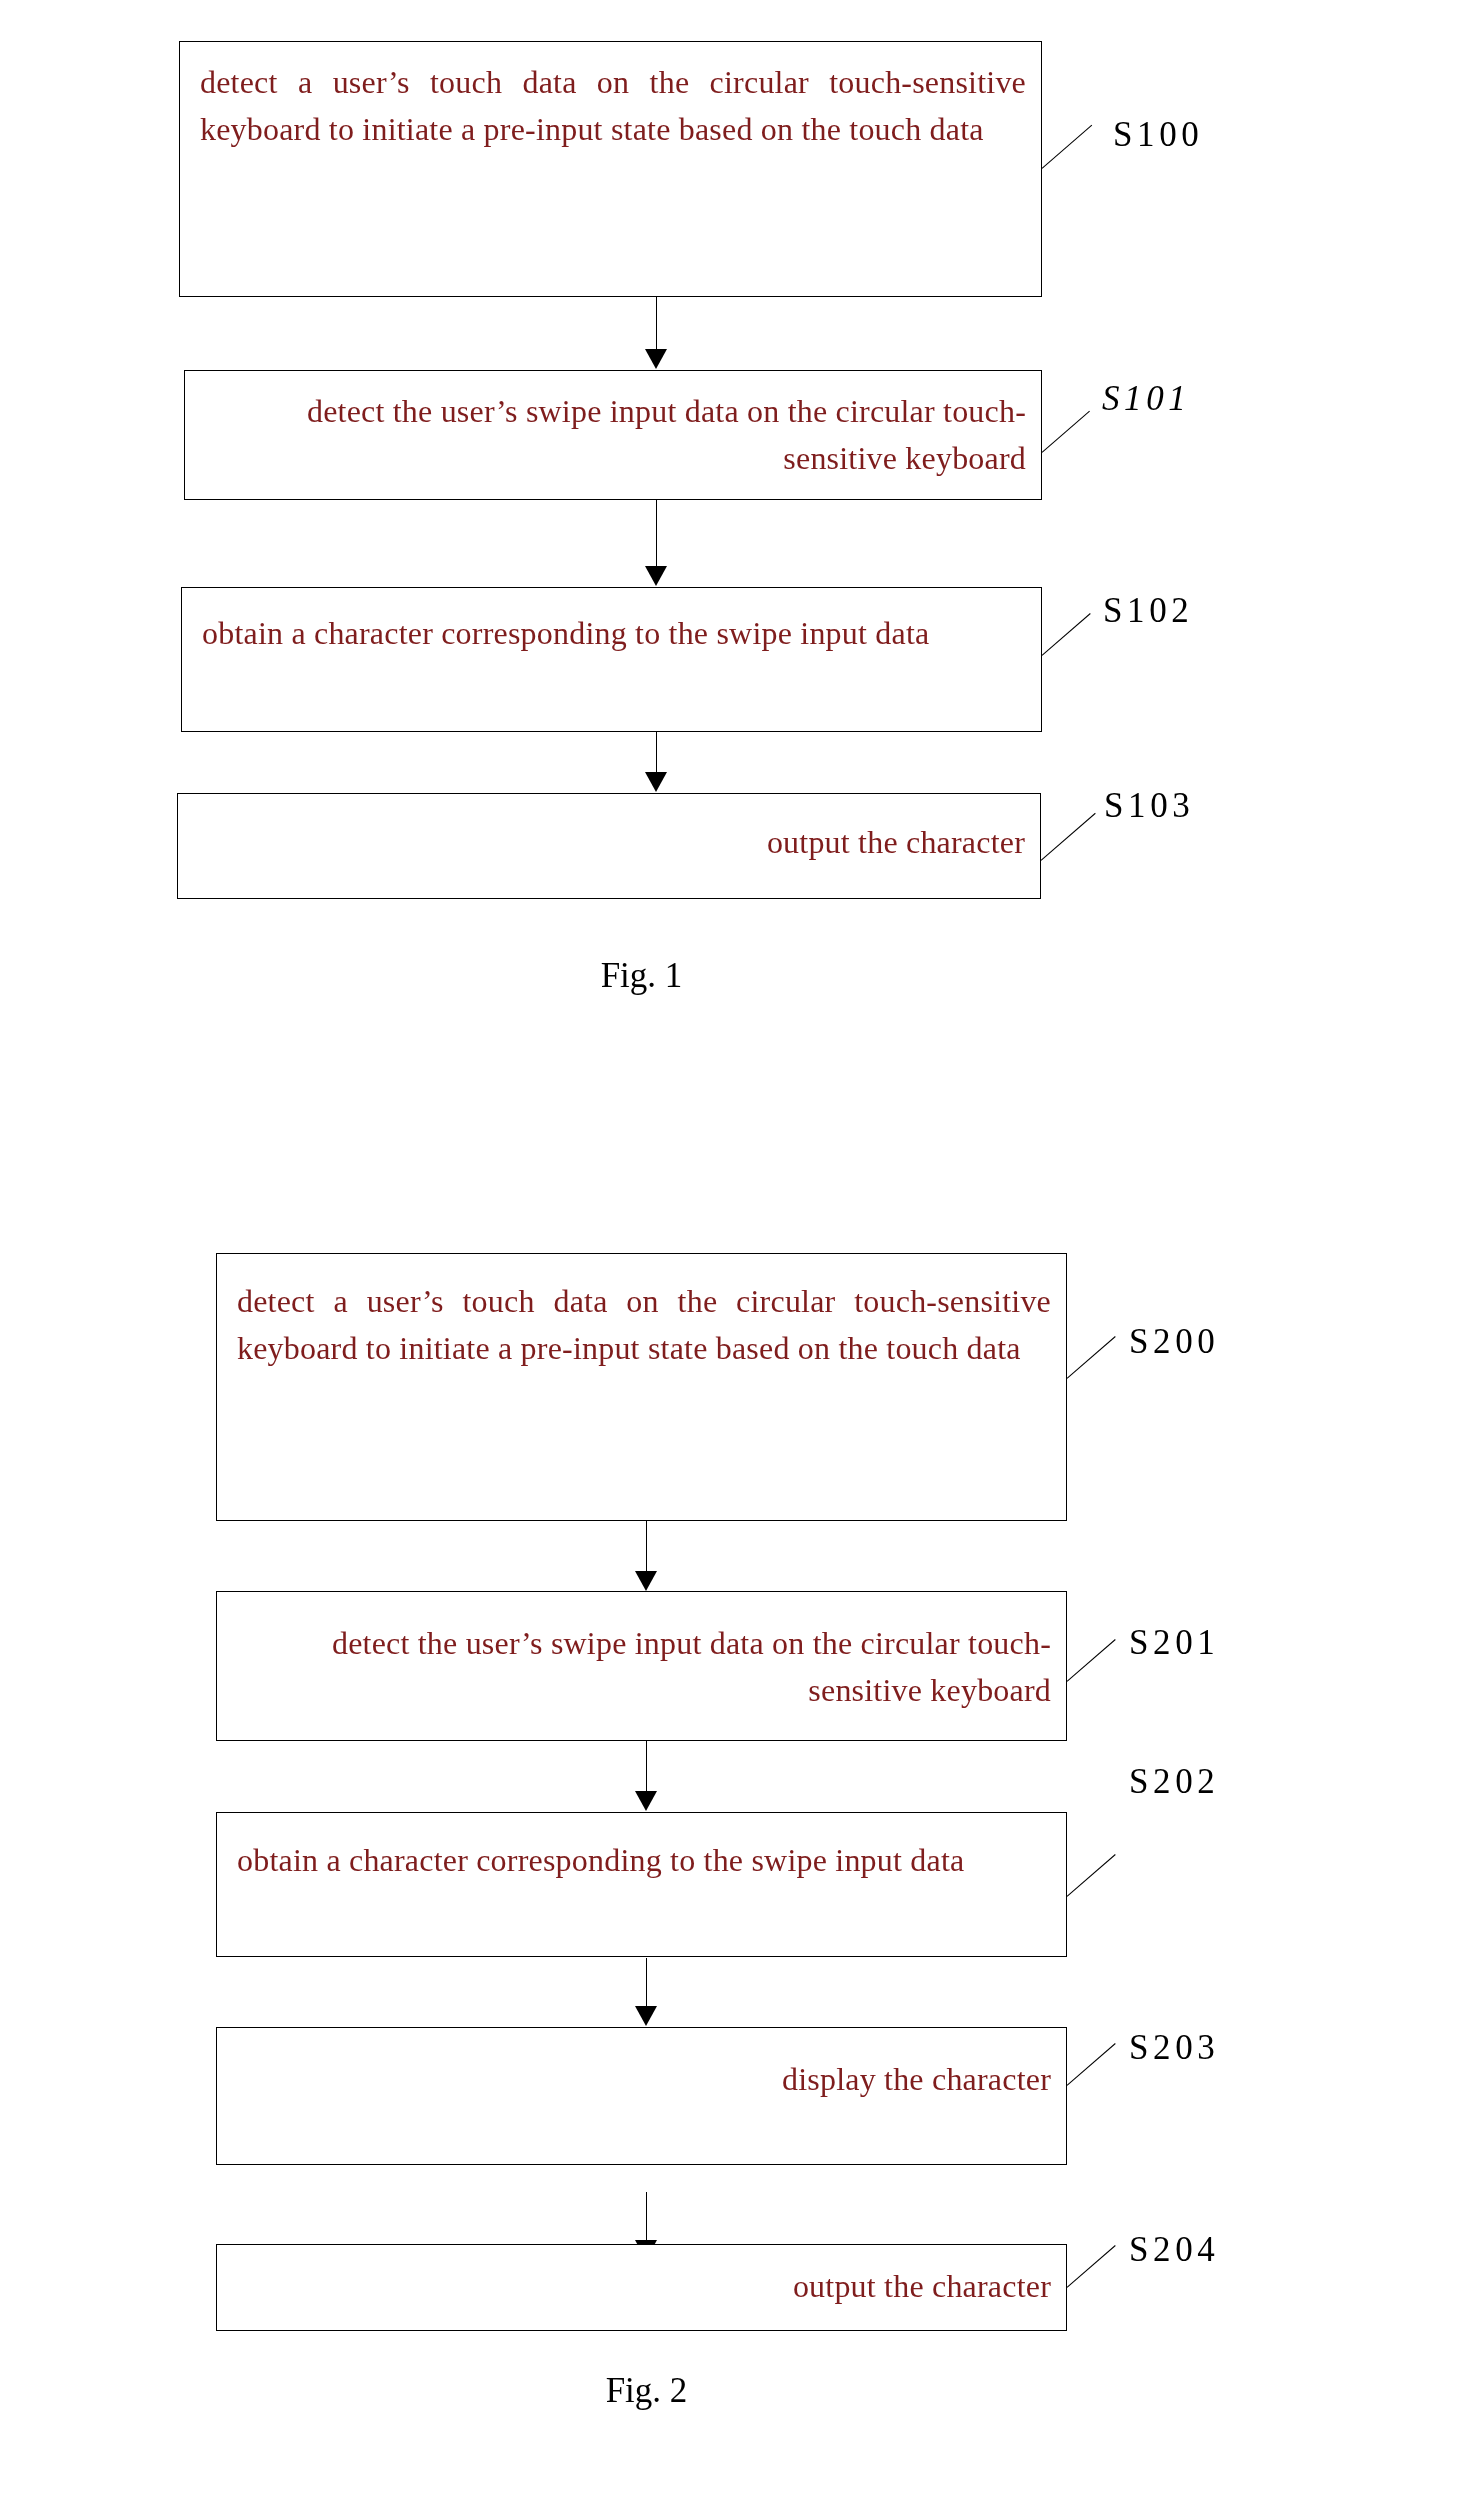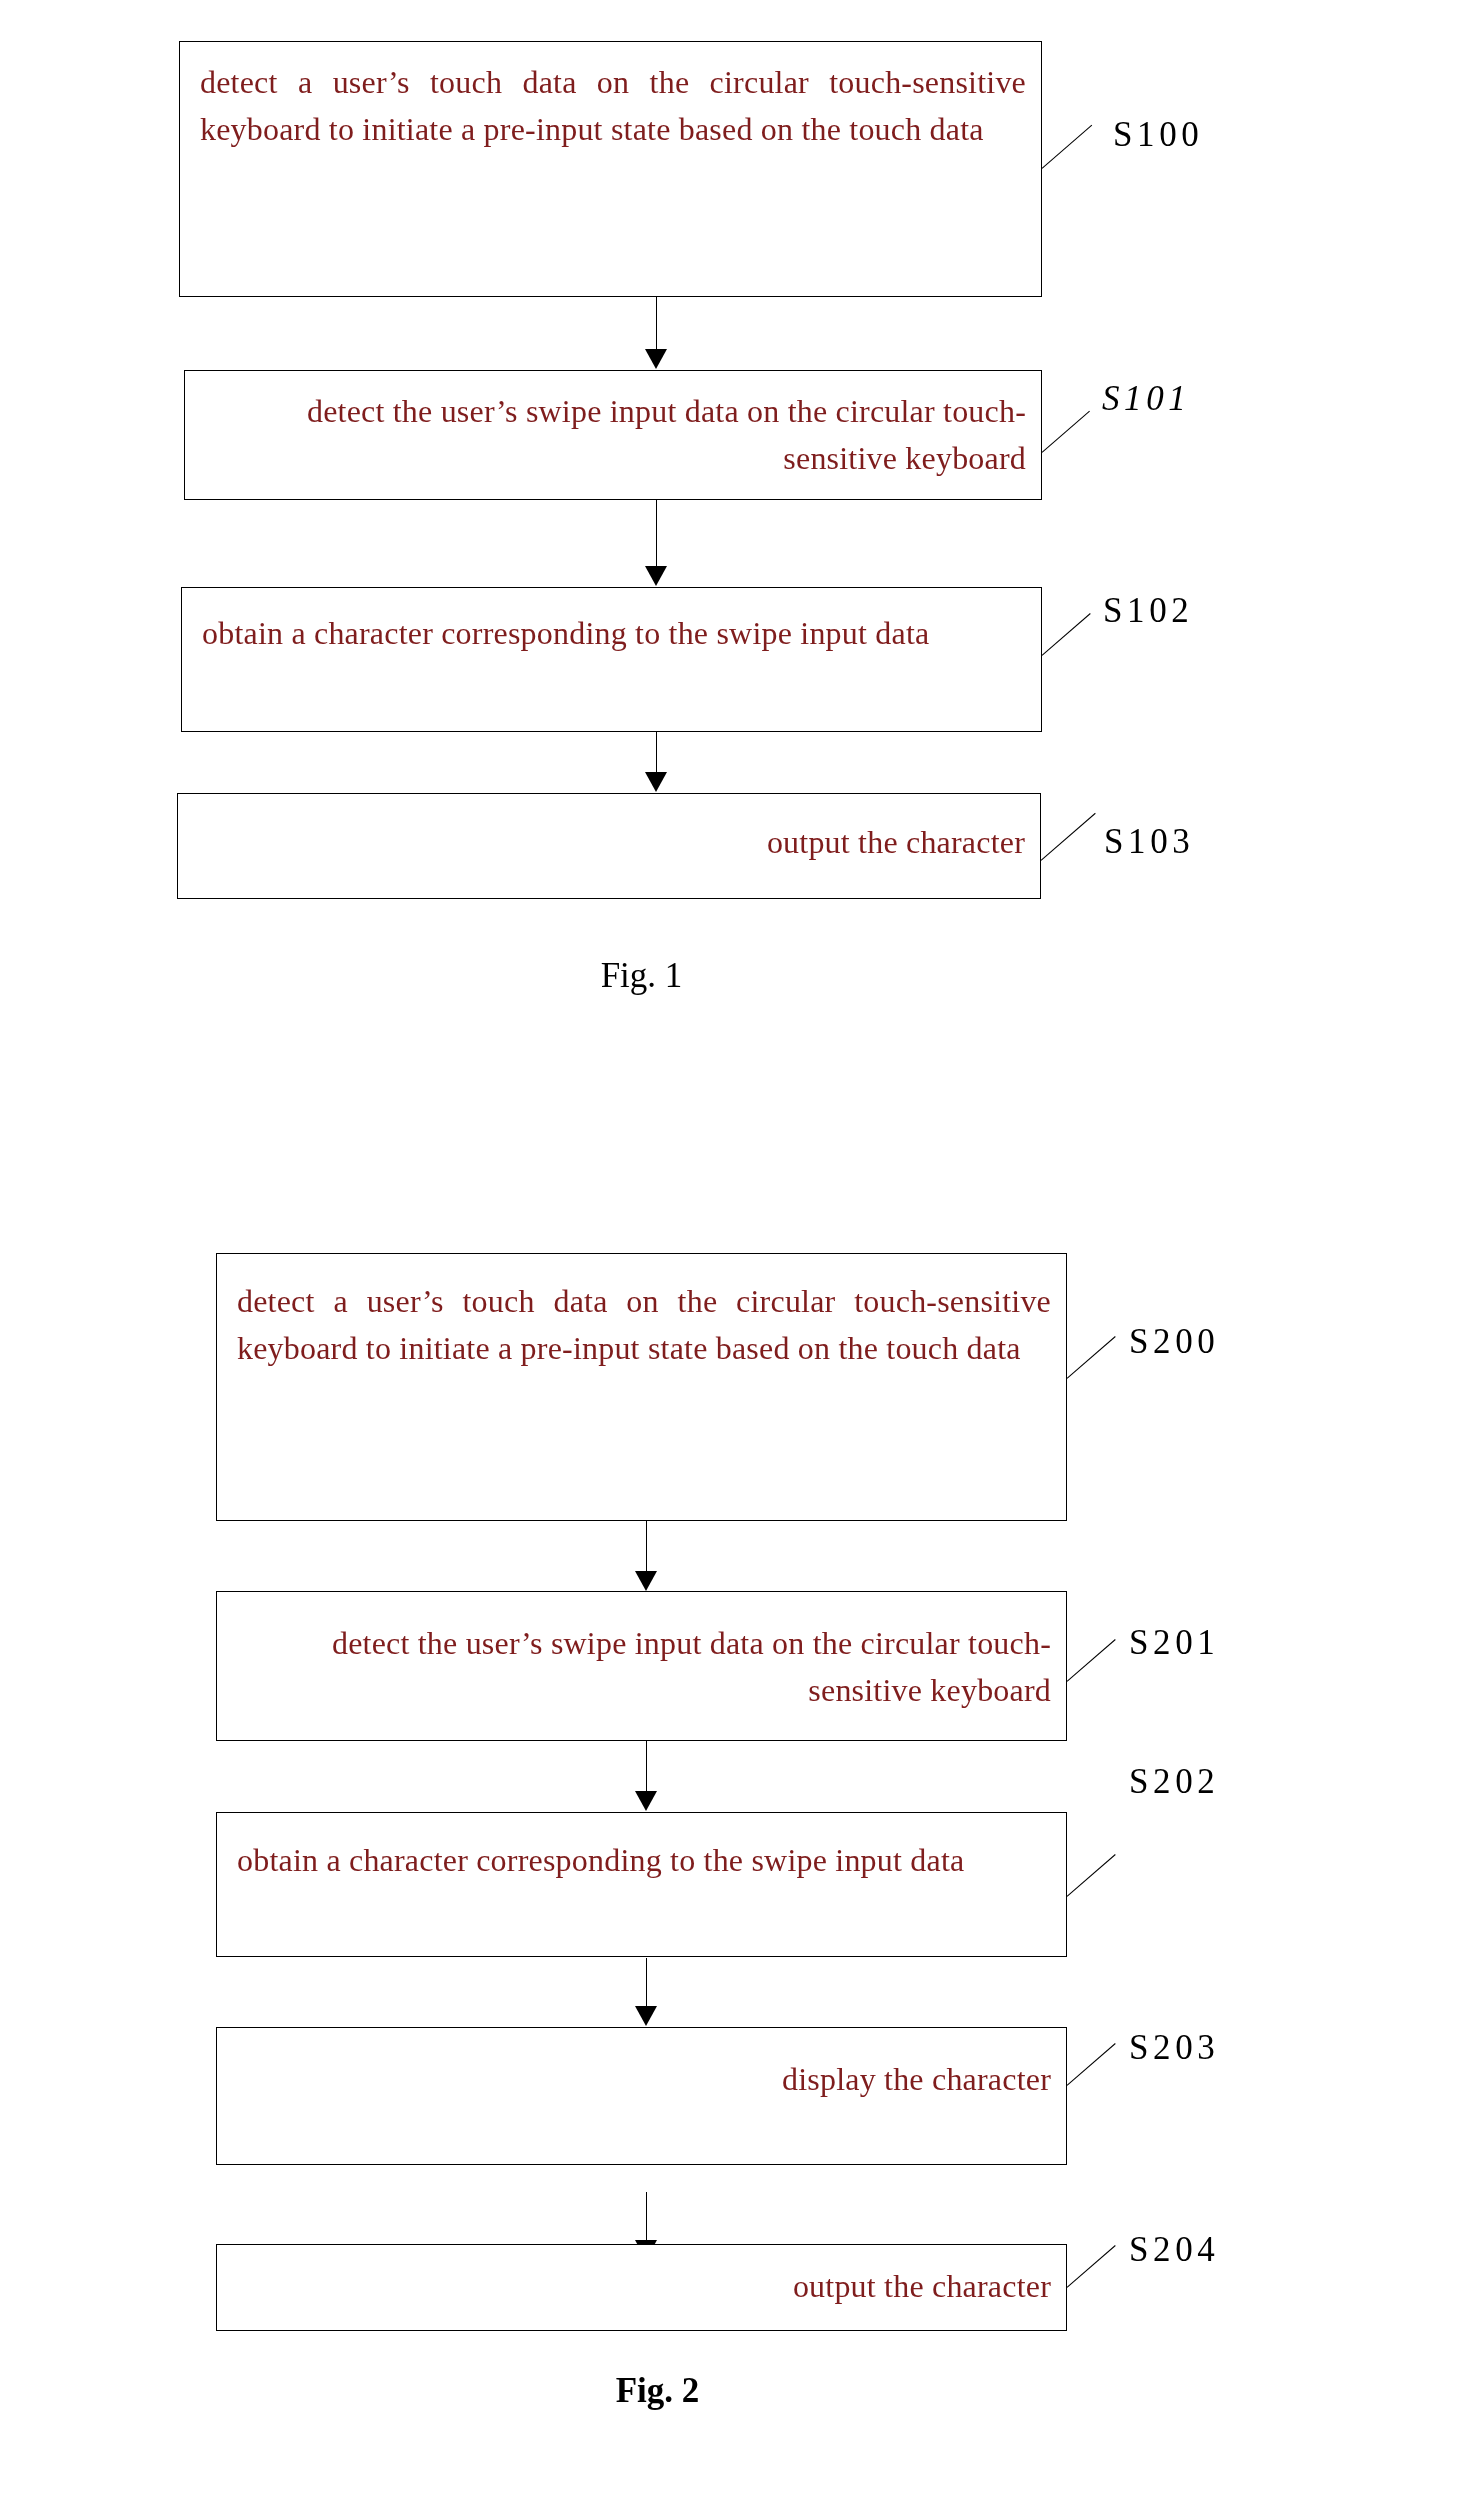--- a/index.html
+++ b/index.html
@@ -105,21 +105,21 @@
   </div>
   <div class="leader" style="left:1042px; top:655px; width:64px; transform: rotate(-41deg);"></div>
   <div class="step-label" style="left:1103px; top:591px;">S102</div>
 
   <div class="arrow" style="left:656px; top:732px; height:41px;"></div>
 
   <div class="box" style="left:177px; top:793px; width:864px; height:106px;">
     <div class="box-text plain" style="top:25px;">output the character</div>
   </div>
   <div class="leader" style="left:1041px; top:860px; width:72px; transform: rotate(-41deg);"></div>
-  <div class="step-label" style="left:1104px; top:786px;margin-top:36px;">S103</div>
+  <div class="step-label" style="left:1104px; top:786px;">S103</div>
 
   <div class="caption" style="left:0; top:956px; width:1283px;">Fig. 1</div>
 </div>
 
 <div class="figure">
 
   <div class="box" style="left:216px; top:1253px; width:851px; height:268px;">
     <div class="box-text justify" style="top:24px;">detect a user’s touch data on the circular touch-sensitive keyboard to initiate a pre-input state based on the touch data</div>
   </div>
   <div class="leader" style="left:1067px; top:1378px; width:64px; transform: rotate(-41deg);"></div>
@@ -150,15 +150,15 @@
   <div class="step-label" style="left:1129px; top:2028px;">S203</div>
 
   <div class="arrow" style="left:646px; top:2192px; height:49px;"></div>
 
   <div class="box" style="left:216px; top:2244px; width:851px; height:87px;">
     <div class="box-text plain" style="top:18.4px;">output the character</div>
   </div>
   <div class="leader" style="left:1067px; top:2287px; width:64px; transform: rotate(-41deg);"></div>
   <div class="step-label" style="left:1129px; top:2230px;">S204</div>
 
-  <div class="caption" style="left:16px; top:2371px; width:1283px;font-weight:bold;">Fig. 2</div>
+  <div class="caption" style="left:5px; top:2371px; width:1283px;">Fig. 2</div>
 </div>
 
 
 </body></html>

